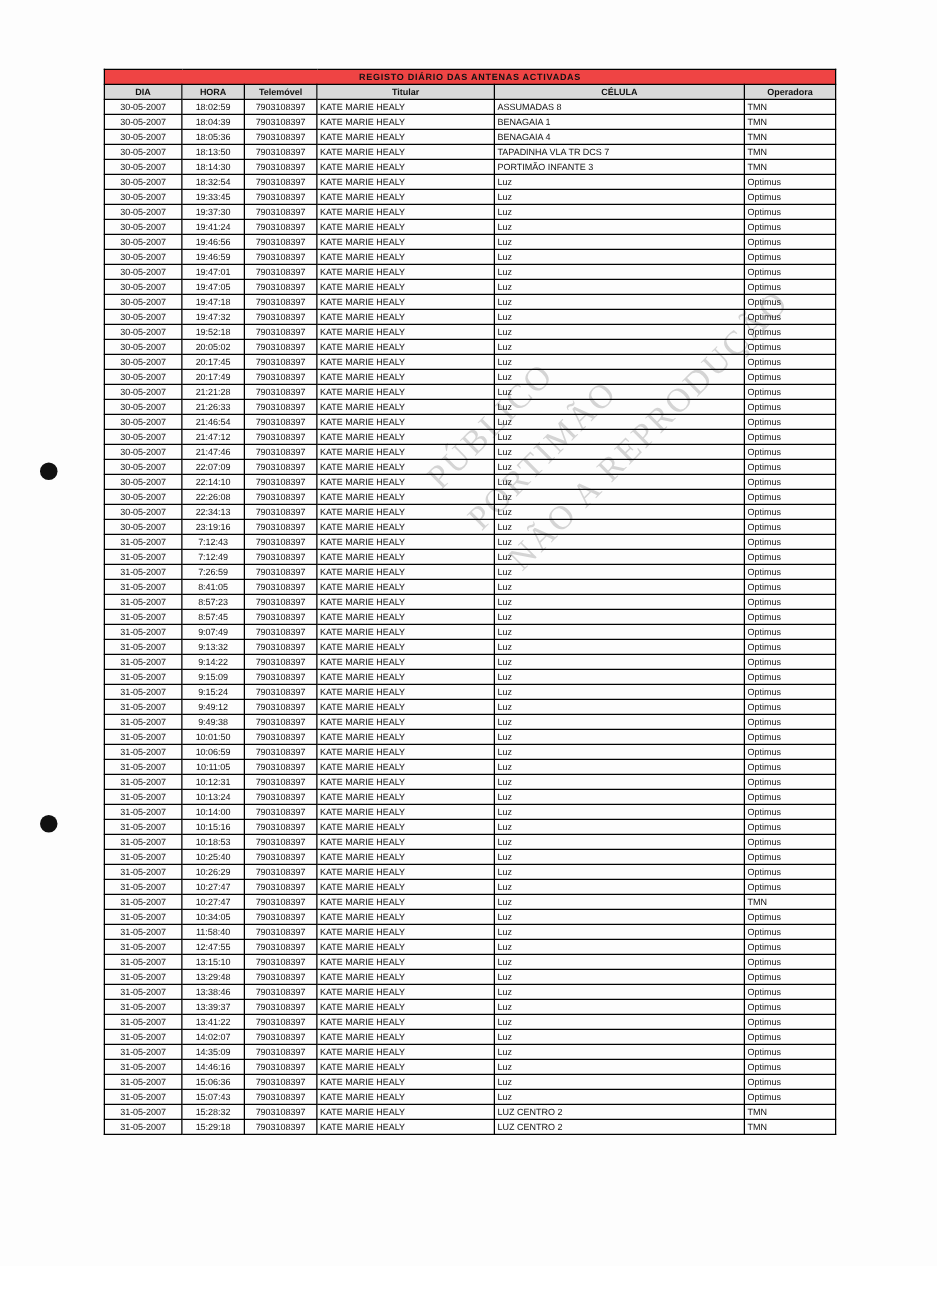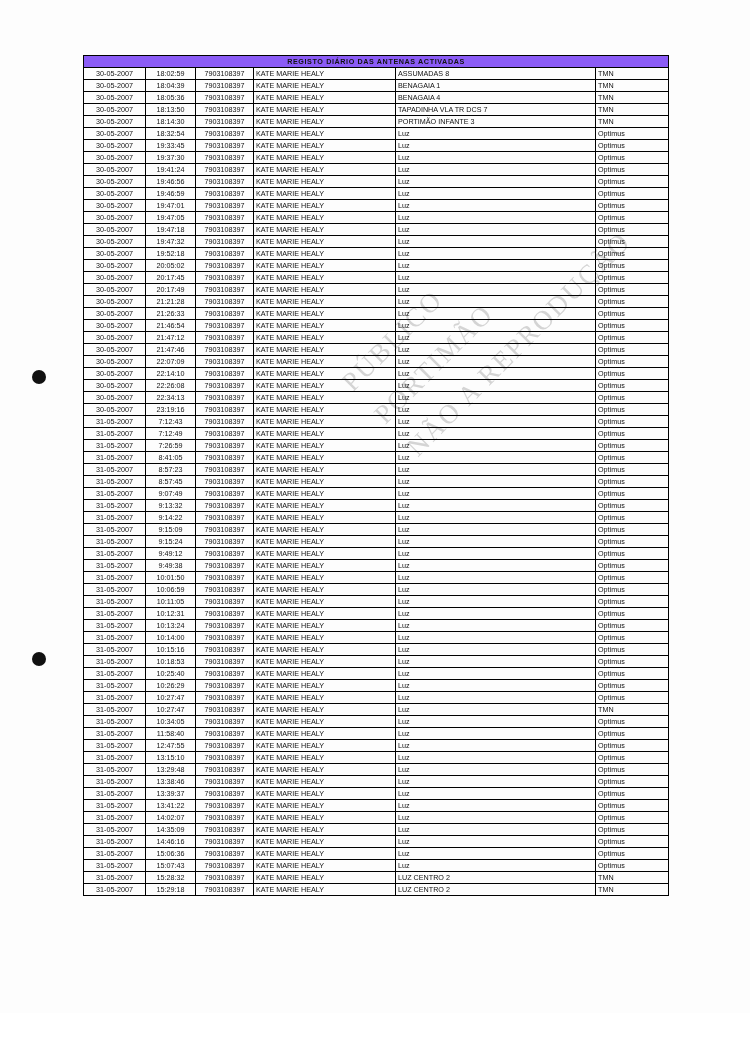--- a/index.html
+++ b/index.html
@@ -73,21 +73,21 @@
     color: #111;
     overflow: hidden;
     white-space: nowrap;
   }
   .title-row th {
     text-align: center;
     font-size: 8px;
     letter-spacing: 0.6px;
     font-weight: bold;
     height: 12px;
-    background: #8b5cf6;
+    background: #ef4444;
   }
   .head-row th {
     text-align: center;
     font-weight: bold;
     font-size: 7.6px;
     height: 12px;
     background: #d9d9d9;
   }
   td.c-dia   { text-align: center; }
   td.c-hora  { text-align: center; }
@@ -132,20 +132,28 @@
           <col class="w-hora">
           <col class="w-tel">
         <col class="w-tit">
           <col class="w-cel">
           <col class="w-ope">
       </colgroup>
       <thead>
         <tr class="title-row">
           <th colspan="6">REGISTO DIÁRIO DAS ANTENAS ACTIVADAS</th>
         </tr>
+        <tr class="head-row">
+          <th>DIA</th>
+          <th>HORA</th>
+          <th>Telemóvel</th>
+          <th>Titular</th>
+          <th>CÉLULA</th>
+          <th>Operadora</th>
+        </tr>
       </thead>
       <tbody id="table-body">
           <tr>
             <td class="c-dia">30-05-2007</td>
             <td class="c-hora">18:02:59</td>
             <td class="c-tel">7903108397</td>
             <td class="c-tit">KATE MARIE HEALY</td>
             <td class="c-cel">ASSUMADAS 8</td>
             <td class="c-ope">TMN</td>
           </tr>

